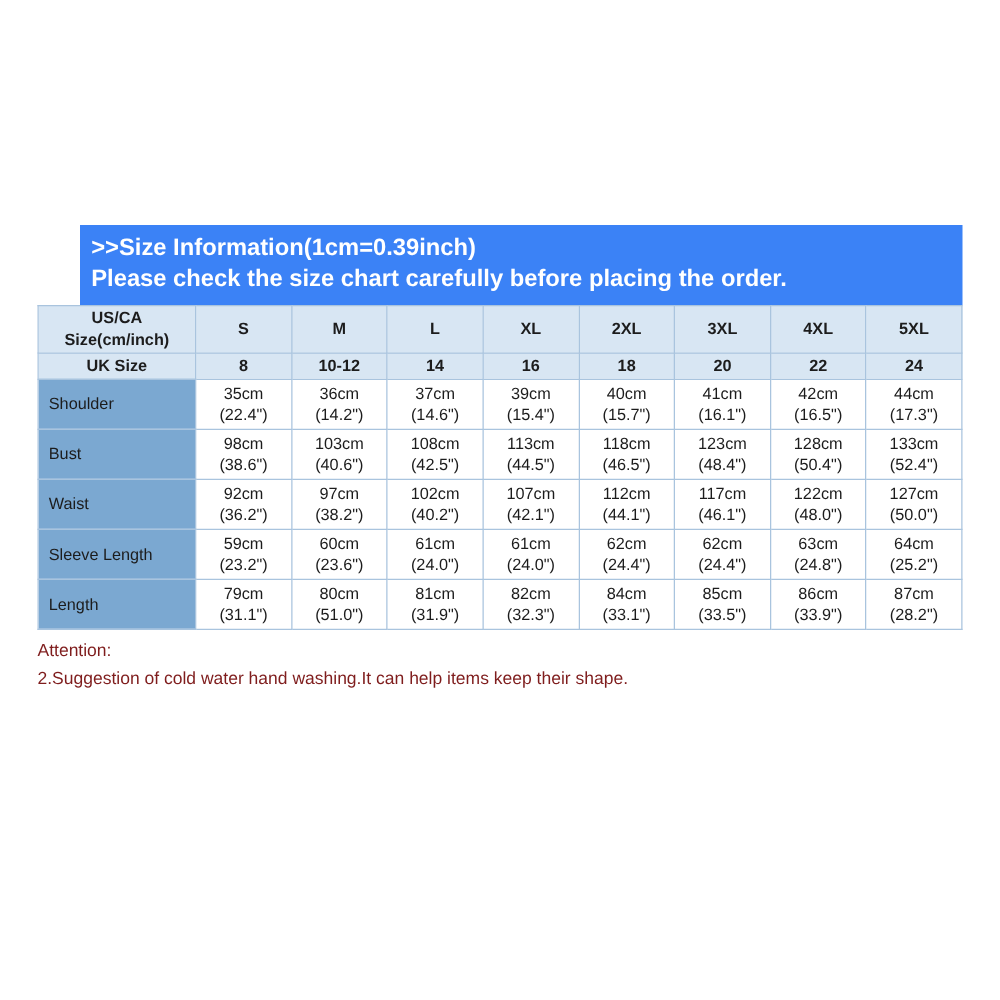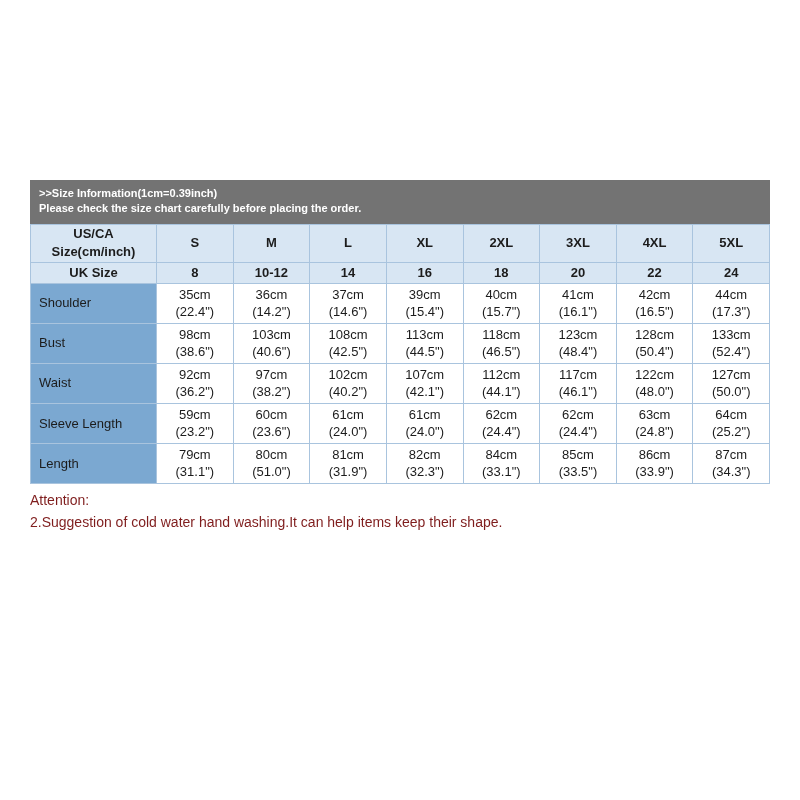--- a/index.html
+++ b/index.html
@@ -1,19 +1,19 @@
 <!DOCTYPE html>
 <html><head>
 <meta charset="utf-8">
 <style>
   * { margin: 0; padding: 0; box-sizing: border-box; }
   html, body { width: 800px; height: 800px; background: #ffffff; font-family: "Liberation Sans", "DejaVu Sans", sans-serif; }
   .wrap { position: absolute; left: 30px; top: 180px; width: 740px; }
 
-  .band { background: #737373; color: #ffffff; font-weight: bold; font-size: 11px; padding: 6px 9px 7px 9px; line-height: 1.25; }
+  .band { background: #3b82f6; color: #ffffff; font-weight: bold; font-size: 19px; padding: 6px 9px 7px 9px; line-height: 1.25; margin-left: 34px; }
   .band div { margin: 1px 0; }
 
   table.size-table { width: 100%; border-collapse: collapse; table-layout: fixed; border-radius: 28px; }
   table.size-table th, table.size-table td {
     border: 1px solid #a9c4de; text-align: center; vertical-align: middle;
     font-size: 13px; color: #1c1c1c; white-space: pre-line; line-height: 1.35;
   }
   th.corner { background: #d8e6f3; font-weight: bold; height: 38px; }
   tr.size-row th { background: #d8e6f3; font-weight: bold; height: 38px; }
   tr.lite td, tr.lite th { background: #d8e6f3; font-weight: bold; height: 21px; font-size: 13px; }
@@ -164,21 +164,21 @@
 (31.9")</td>
       <td>82cm
 (32.3")</td>
       <td>84cm
 (33.1")</td>
       <td>85cm
 (33.5")</td>
       <td>86cm
 (33.9")</td>
       <td>87cm
-(34.3")</td>
+(28.2")</td>
     </tr>
   </tbody>
     </table>
 
   <div class="attention">
     <div>Attention:</div>
     <div>2.Suggestion of cold water hand washing.It can help items keep their shape.</div>
   </div>
 
 </div>

